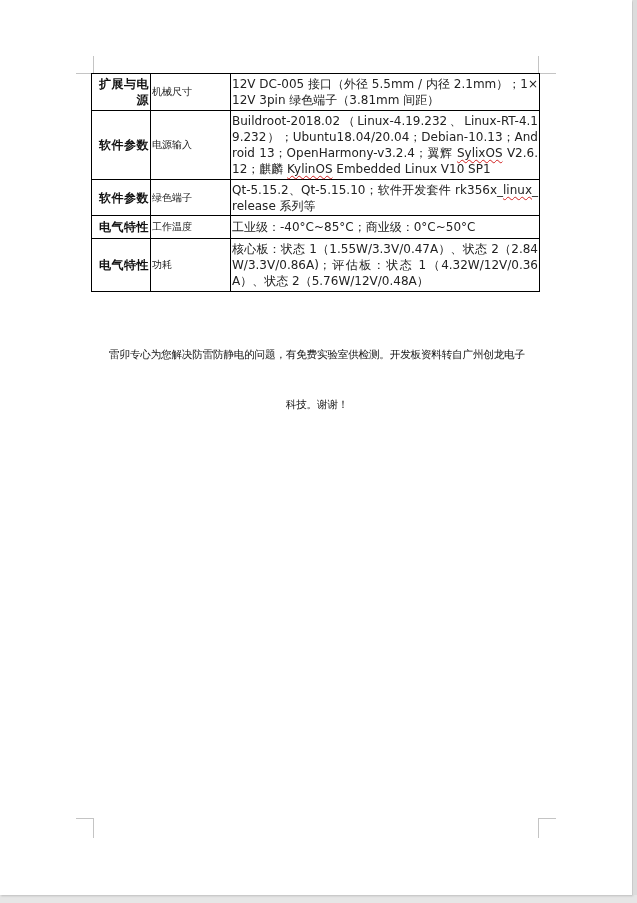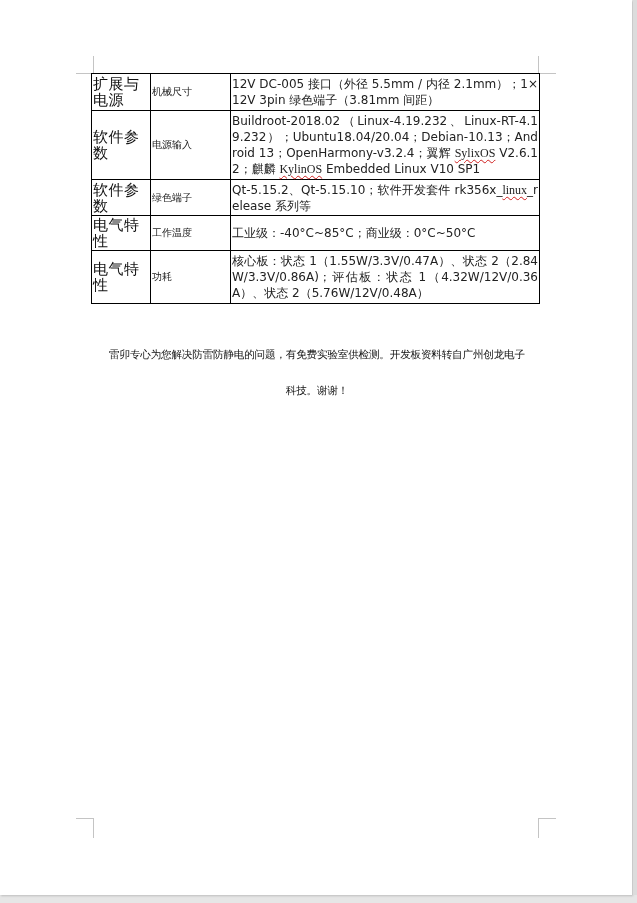--- a/index.html
+++ b/index.html
@@ -32,43 +32,42 @@
       table-layout: fixed;
       font-size: 9.6px;
       color: #111;
     }
     table.spec td {
       border: 1px solid #000;
       padding: 1px 1px;
       vertical-align: middle;
       line-height: 16px;
     }
-    td.c1 { width: 56px; font-weight: normal; font-size: 15px; letter-spacing: 0.5px; }
+    td.c1 { width: 56px; font-weight: bold; font-size: 12px; letter-spacing: 0.5px; text-align: right; }
     td.c2 { width: 77px; font-size: 10px; color: #222; }
     td.c3 { font-size: 12px; text-align: justify; text-align-last: left; color: #222; word-break: break-all; }
     .r1 td { height: 34px; }
     .r2 td { height: 66px; }
     .r3 td { height: 33px; }
     .r4 td { height: 20px; }
     .r5 td { height: 50px; }
     .r6 td { height: 34px; }
     .squiggle {
       text-decoration: underline wavy #d02020;
       text-decoration-thickness: 1px;
       text-underline-offset: 2px;
-      font-family: Liberation Serif, serif;
     }
     .para {
       position: absolute; left: 92px; width: 450px;
       font-size: 10.6px; color: #111; letter-spacing: -0.2px;
       white-space: nowrap;
       text-align: center;
     }
     .p1 { top: 348px; }
-    .p2 { top: 384px; }
+    .p2 { top: 398px; }
   </style>
 </head>
 <body>
 
 <div class="page">
   <div class="crop tl"></div>
   <div class="crop tr"></div>
   <div class="crop bl"></div>
   <div class="crop br"></div>
 

